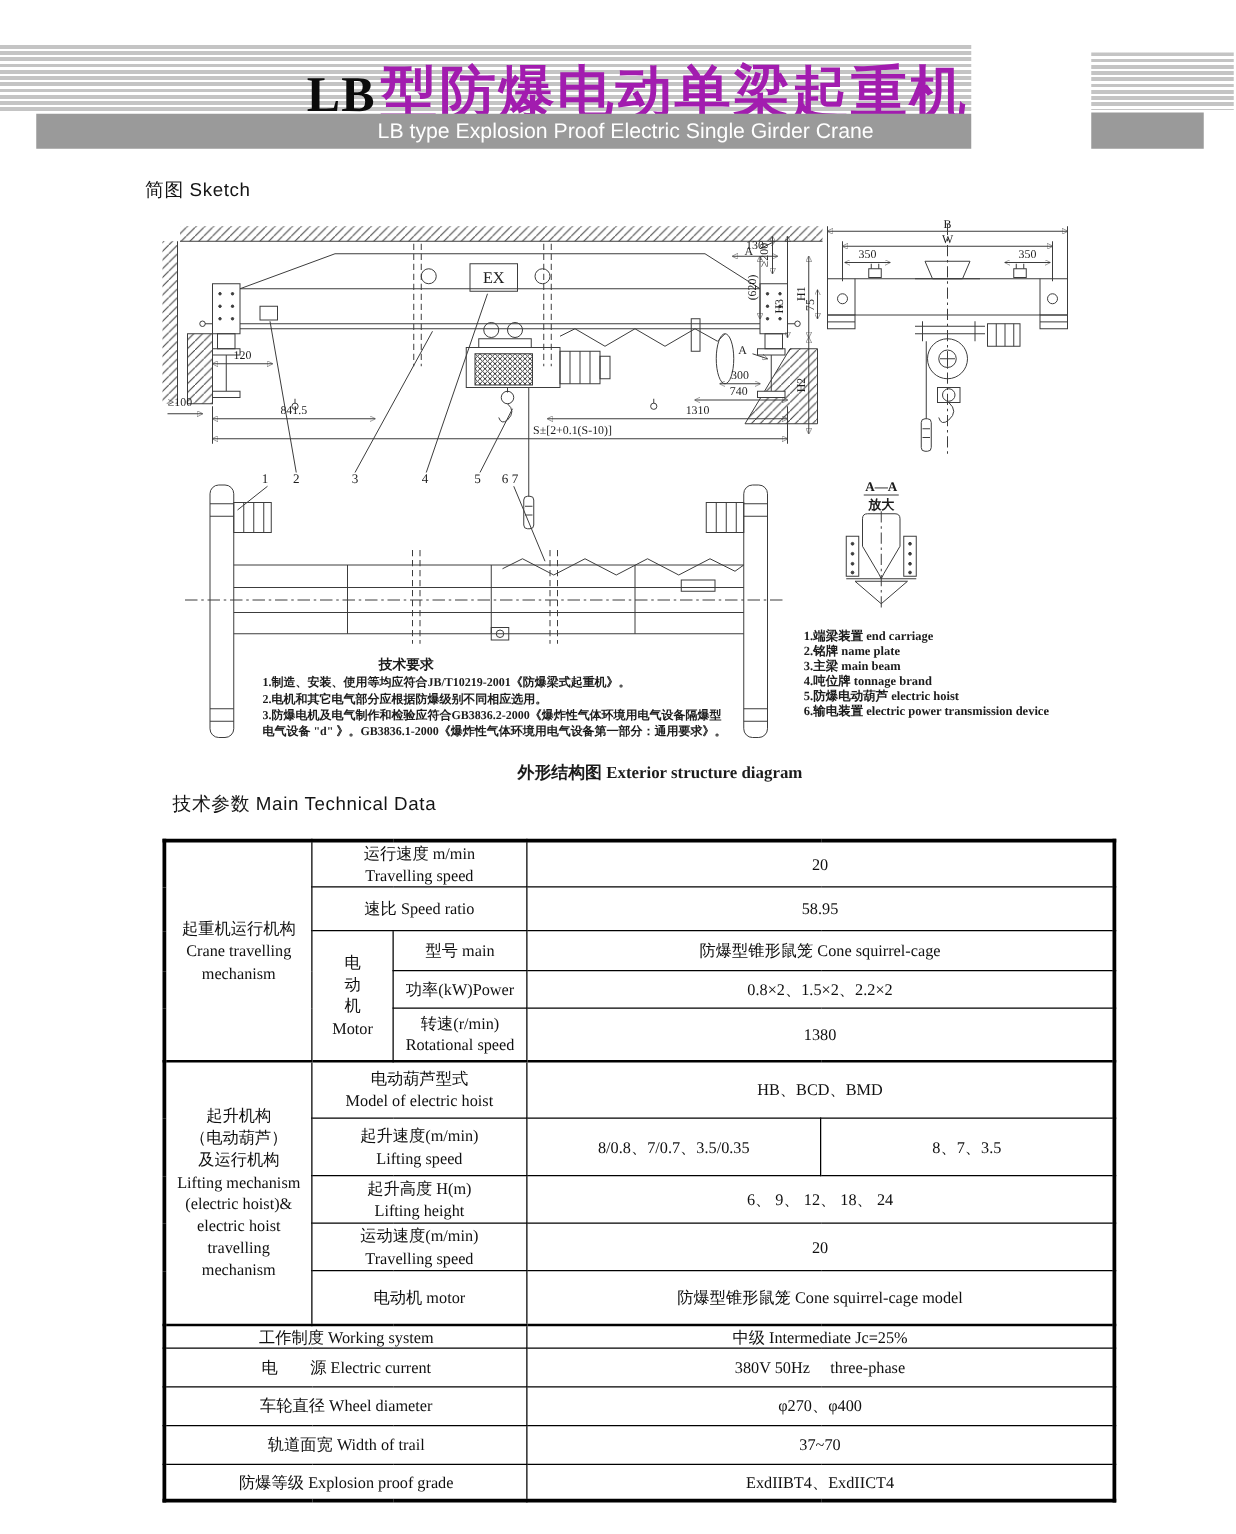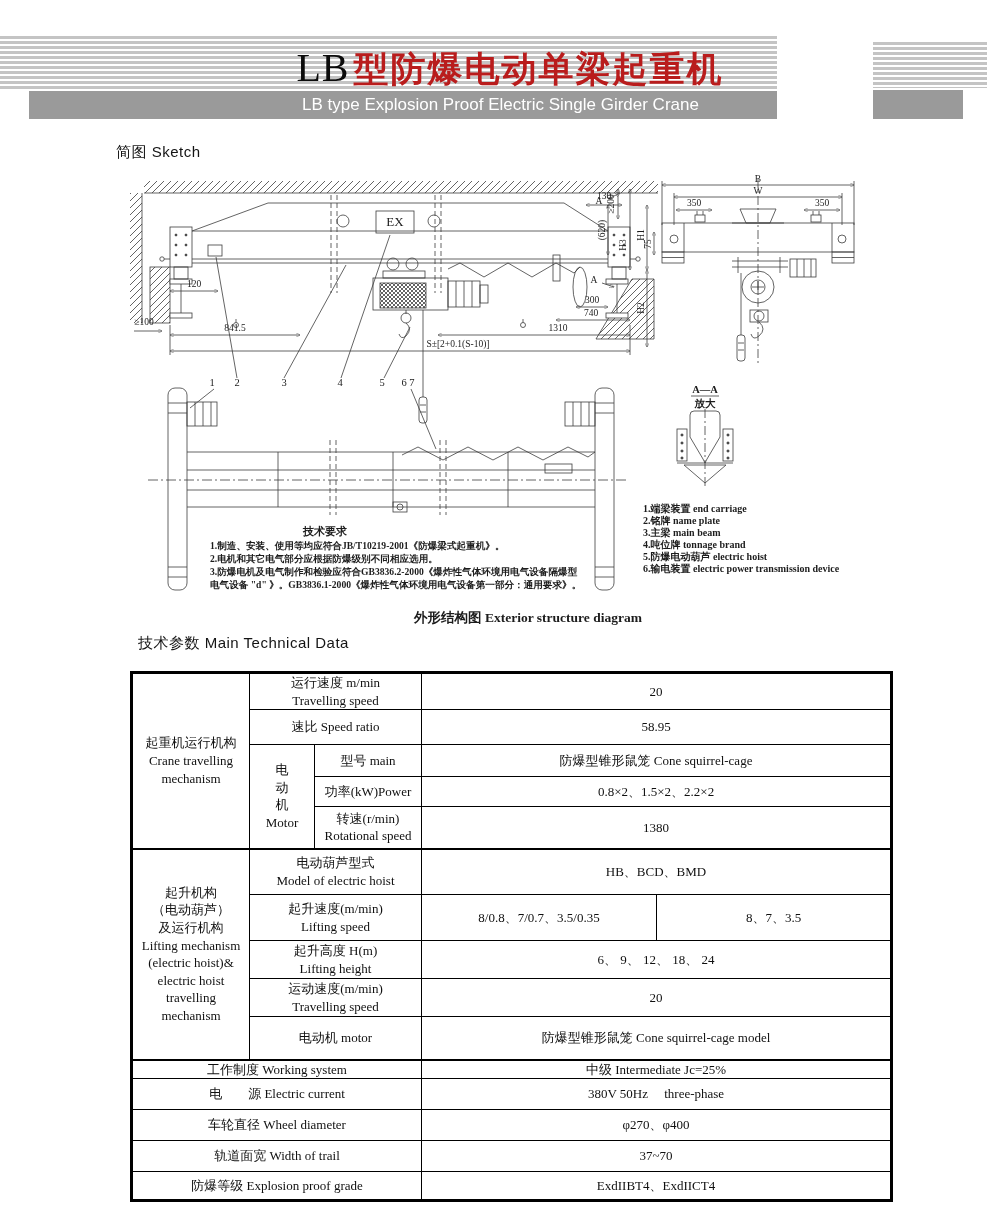--- a/index.html
+++ b/index.html
@@ -5,22 +5,22 @@
   html,body{margin:0;padding:0;background:#e8e8e8;}
   .page{position:relative;width:989px;height:1227px;background:#ffffff;overflow:hidden;
         font-family:"Liberation Serif","DejaVu Serif",serif;color:#111;}
   
   .stripes-main{position:absolute;left:0;top:36px;width:777px;height:54px;
     background:repeating-linear-gradient(to bottom,#c4c4c4 0 3px,#ffffff 3px 5px);}
   .stripes-right{position:absolute;left:873px;top:42px;width:114px;height:46px;
     background:repeating-linear-gradient(to bottom,#c4c4c4 0 3px,#ffffff 3px 5px);}
   .block-right{position:absolute;left:873px;top:90px;width:90px;height:29px;background:#9a9a9a;}
   .title{position:absolute;left:210px;top:44px;width:600px;text-align:center;white-space:nowrap;}
-  .t-lb{font-family:"Liberation Serif",serif;font-size:40px;font-weight:400;color:#0b0b0b;letter-spacing:1px;}
-  .t-cn{font-family:"Liberation Sans","DejaVu Sans",sans-serif;font-size:35px;font-weight:800;color:#b91c1c;letter-spacing:2px;}
+  .t-lb{font-family:"Liberation Serif",serif;font-size:40px;font-weight:700;color:#0b0b0b;letter-spacing:1px;}
+  .t-cn{font-family:"Liberation Sans","DejaVu Sans",sans-serif;font-size:45px;font-weight:800;color:#a21caf;letter-spacing:2px;}
   .bar-main{position:absolute;left:29px;top:91px;width:748px;height:28px;background:#9a9a9a;}
   .bar-main span{display:block;text-align:center;padding-left:195px;line-height:28px;
     font-family:"Liberation Sans","DejaVu Sans",sans-serif;font-size:17px;color:#ffffff;}
   .heading{position:absolute;font-family:"Liberation Sans","DejaVu Sans",sans-serif;
     font-size:15px;color:#141414;letter-spacing:.5px;}
   #sketch-heading{left:116px;top:143px;}
   #tech-heading{left:138px;top:634px;}
   
   svg.drawing{position:absolute;left:128px;top:175px;}
   svg.drawing line,svg.drawing rect,svg.drawing circle,svg.drawing path,

